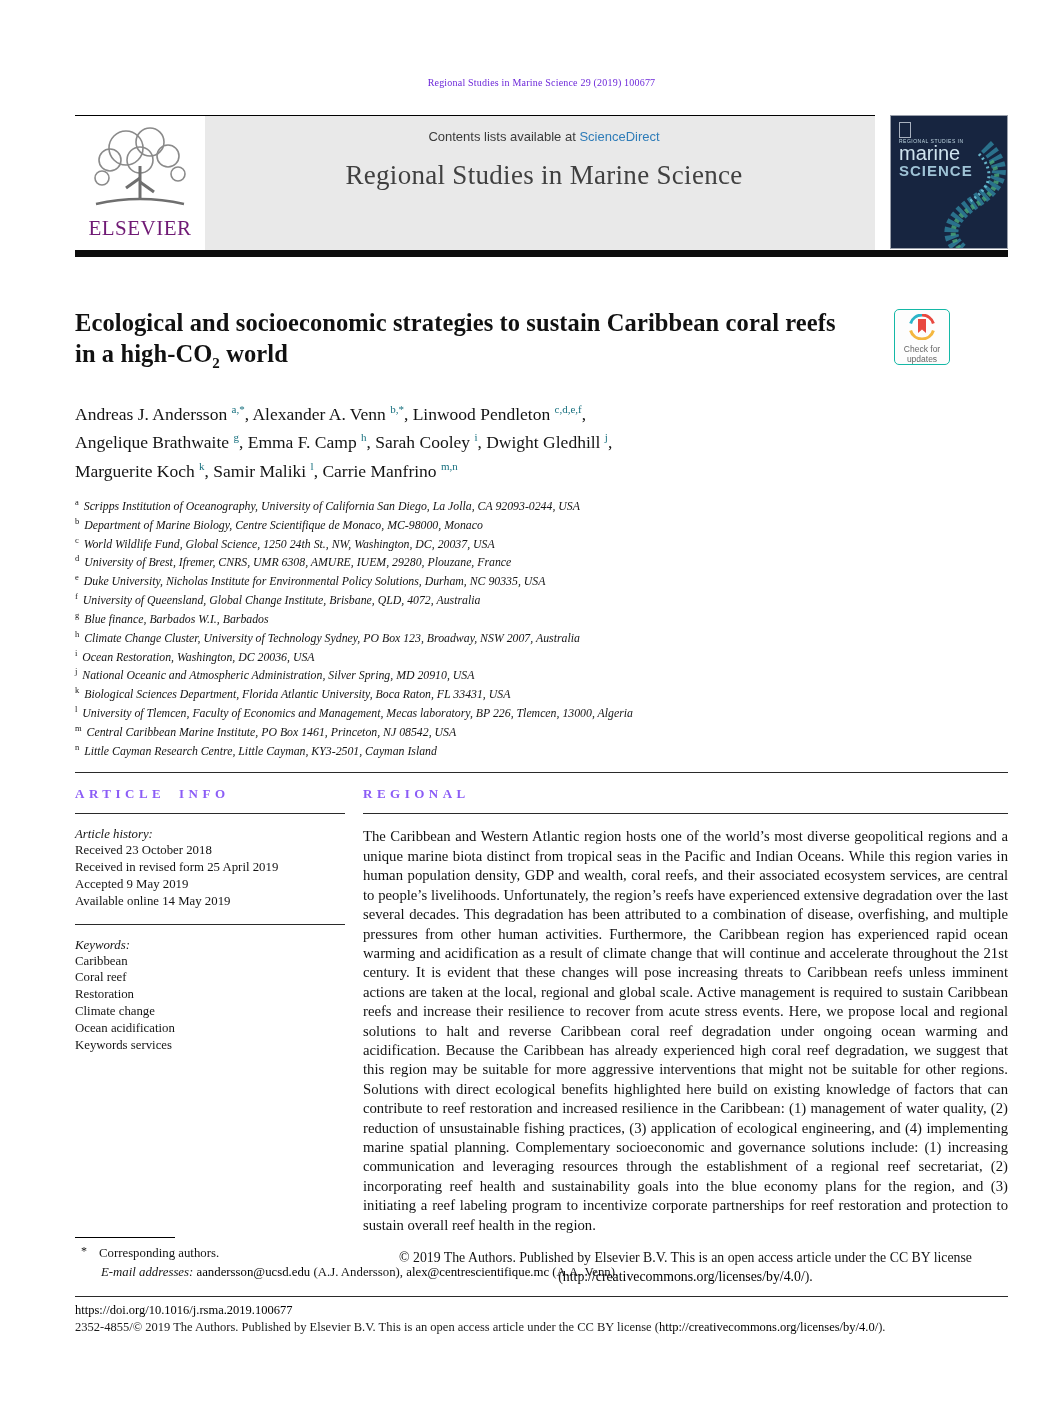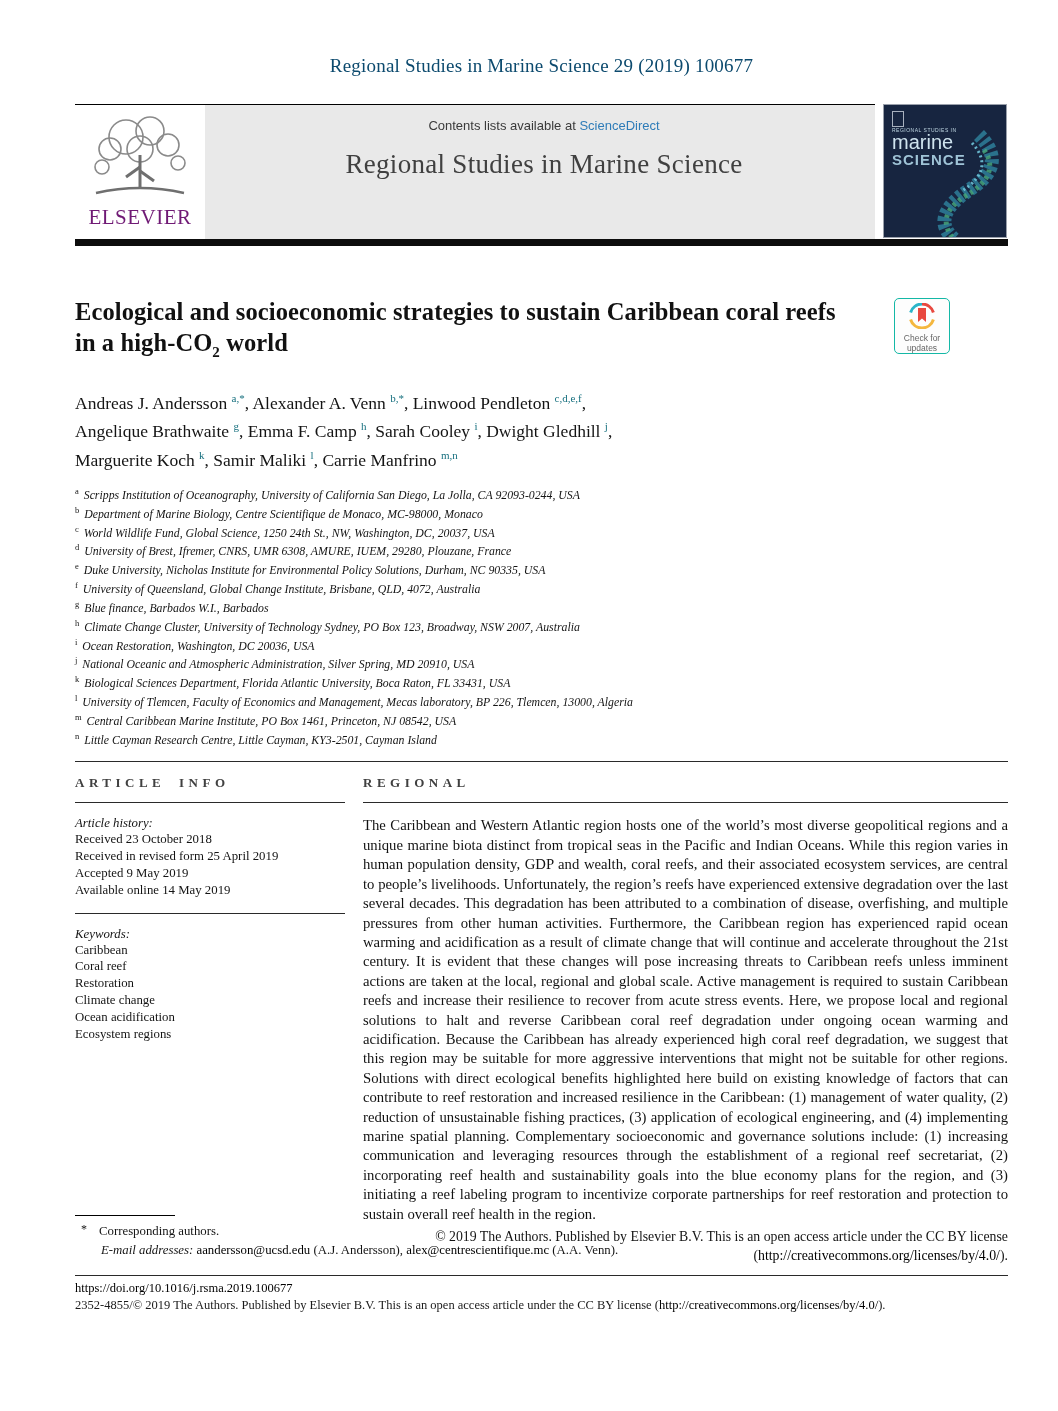--- a/index.html
+++ b/index.html
@@ -10,42 +10,42 @@
     color:#141414;
     position:relative;
     overflow:hidden;
   }
   .page { position:relative; width:1058px; height:1411px; }
   .content { margin-left:75px; width:933px; }
 
   
   .journal-ref {
     padding-top:55px; text-align:center;
-    font-size:19px; color:#0c4a6e; letter-spacing:0.2px;
+    font-size:10px; color:#6d28d9; letter-spacing:0.2px;margin-top:22px;
   }
 
   
   .header-row { margin-top:27px; display:flex; align-items:stretch; }
   .header-main { display:flex; width:800px; border-top:1.5px solid #000; }
   .logo-cell { width:130px; background:#fff; padding-top:6px; text-align:center; }
   .logo-cell svg { display:block; margin:0 auto; }
   .elsevier-word {
     font-family:"Liberation Serif", serif; font-size:21px; color:#701a75;
     letter-spacing:0.5px; margin-top:-2px;
   }
   .banner {
     width:670px; background:#e9e9e9; text-align:center;
     padding:13px 10px 12px 18px; height:134px;
   }
   .banner-contents { font-family:"Liberation Sans", sans-serif; font-size:13px; color:#3a3a3a; }
   .banner-contents a, .link-blue { color:#2e7cb8; text-decoration:none; }
   .banner-title { font-size:27px; color:#404040; margin-top:16px; letter-spacing:0.3px; }
   .banner-homepage { font-family:"Liberation Sans", sans-serif; font-size:13px; color:#3a3a3a; margin-top:21px; }
   .cover-cell {
-    width:124px; margin-left:8px; height:134px; background:#0f172a;
+    width:124px; margin-left:15px; height:134px; background:#0f172a;
     position:relative; overflow:hidden; border:1px solid #9aa0ab;
   }
   .cover-text { position:absolute; top:8px; left:8px; right:4px; z-index:2; }
   .cover-small { font-family:"Liberation Sans", sans-serif; font-size:5px; color:#bfd6e2; letter-spacing:0.5px; margin-top:14px;}
   .cover-marine { font-family:"Liberation Sans", sans-serif; font-size:20px; color:#cfe3ee; line-height:18px; }
   .cover-science { font-family:"Liberation Sans", sans-serif; font-size:15px; font-weight:bold; color:#9fc3d6; letter-spacing:1px; }
   .cover-logo { position:absolute; top:6px; left:8px; width:12px; height:16px; border:1px solid #cdd5de; opacity:.8; }
   .thick-bar { height:7px; background:#0d0d0d; width:933px; }
 
   
@@ -71,30 +71,30 @@
   .affiliations .aff-row { font-style:italic; }
   .affiliations sup { font-style:normal; font-size:8.5px; margin-right:2px; }
 
   
   .rule-full { border:none; border-top:1px solid #2a2a2a; margin:14px 0 0 0; width:933px; }
   .cols { display:flex; margin-top:0; }
   .col-left { width:270px; }
   .col-right { width:645px; margin-left:18px; }
   .sec-header {
     font-size:13px; font-weight:bold; letter-spacing:4.5px; word-spacing:6px;
-    padding-top:13px; color:#404040;
+    padding-top:13px; color:#8b5cf6;
   }
   .sec-underline { border:none; border-top:1px solid #2a2a2a; margin:11px 0 0 0; }
   .info-label { font-style:italic; font-size:12.8px; margin-top:13px; }
   .info-lines { font-size:12.8px; line-height:16.8px; }
   .abstract-body {
     margin-top:13px; font-size:14.7px; line-height:19.4px;
     text-align:justify; color:#121212;
   }
-  .copyright { text-align:right; font-size:13.8px; line-height:18.5px; margin-top:4px; }
+  .copyright { text-align:center; font-size:13.8px; line-height:18.5px; margin-top:14px; }
   .link-teal { color:#000000; text-decoration:none; }
 
   
   .footnote-block { position:absolute; top:1215px; left:75px; width:933px; }
   .footnote-divider { width:100px; border:none; border-top:1px solid #000; margin:0 0 6px 0; }
   .footnote-corr { font-size:12.8px; }
   .footnote-corr .star { font-size:12px; vertical-align:2px; margin-right:12px; margin-left:6px; }
   .footnote-email { font-size:12.8px; margin-top:4px; padding-left:26px; }
   .footnote-email .em-label { font-style:italic; }
   .doi-block { position:absolute; top:1280px; left:75px; width:960px; font-size:12.5px; line-height:16.5px; }
@@ -209,21 +209,21 @@
             <div>Available online 14 May 2019</div>
           </div>
         <hr class="sec-underline" style="margin-top:14px;">
         <div class="info-label">Keywords:</div>
         <div class="info-lines" id="keyword-lines">
             <div>Caribbean</div>
             <div>Coral reef</div>
             <div>Restoration</div>
             <div>Climate change</div>
             <div>Ocean acidification</div>
-            <div>Ecosystem regions</div>
+            <div>Keywords services</div>
           </div>
       </div>
 
       <div class="col-right">
         <div class="sec-header">REGIONAL</div>
         <hr class="sec-underline">
         <div class="abstract-body">The Caribbean and Western Atlantic region hosts one of the world’s most diverse geopolitical regions and a unique marine biota distinct from tropical seas in the Pacific and Indian Oceans. While this region varies in human population density, GDP and wealth, coral reefs, and their associated ecosystem services, are central to people’s livelihoods. Unfortunately, the region’s reefs have experienced extensive degradation over the last several decades. This degradation has been attributed to a combination of disease, overfishing, and multiple pressures from other human activities. Furthermore, the Caribbean region has experienced rapid ocean warming and acidification as a result of climate change that will continue and accelerate throughout the 21st century. It is evident that these changes will pose increasing threats to Caribbean reefs unless imminent actions are taken at the local, regional and global scale. Active management is required to sustain Caribbean reefs and increase their resilience to recover from acute stress events. Here, we propose local and regional solutions to halt and reverse Caribbean coral reef degradation under ongoing ocean warming and acidification. Because the Caribbean has already experienced high coral reef degradation, we suggest that this region may be suitable for more aggressive interventions that might not be suitable for other regions. Solutions with direct ecological benefits highlighted here build on existing knowledge of factors that can contribute to reef restoration and increased resilience in the Caribbean: (1) management of water quality, (2) reduction of unsustainable fishing practices, (3) application of ecological engineering, and (4) implementing marine spatial planning. Complementary socioeconomic and governance solutions include: (1) increasing communication and leveraging resources through the establishment of a regional reef secretariat, (2) incorporating reef health and sustainability goals into the blue economy plans for the region, and (3) initiating a reef labeling program to incentivize corporate partnerships for reef restoration and protection to sustain overall reef health in the region.</div>
         <div class="copyright">
           <div>© 2019 The Authors. Published by Elsevier B.V. This is an open access article under the CC BY license</div>
           <div><span>(</span><a class="link-teal">http://creativecommons.org/licenses/by/4.0/</a><span>).</span></div>

